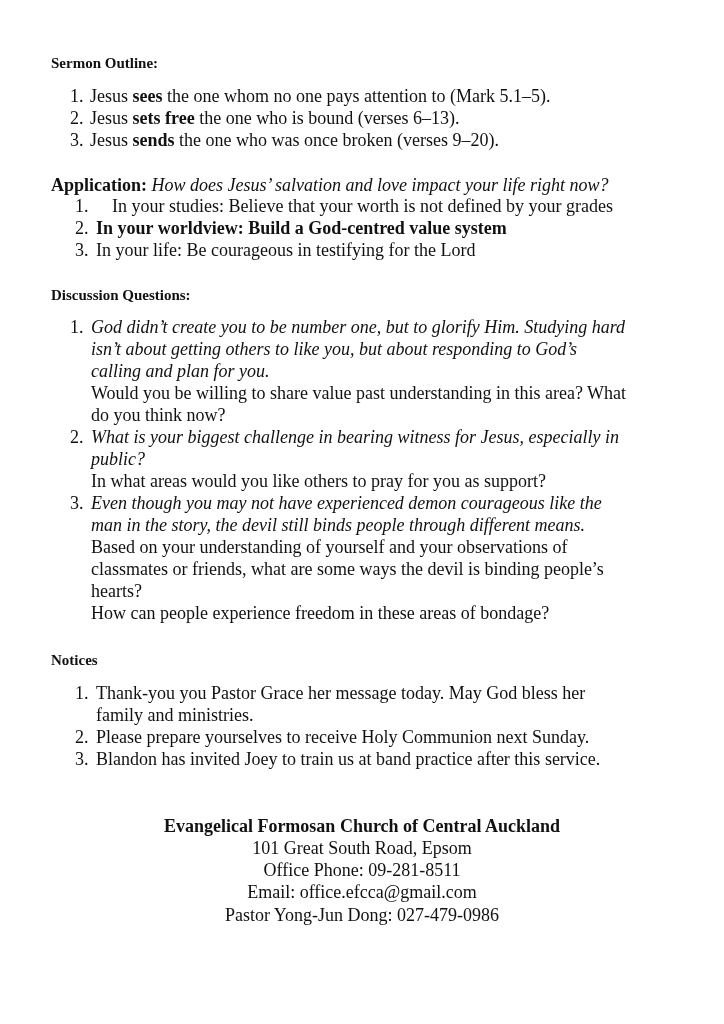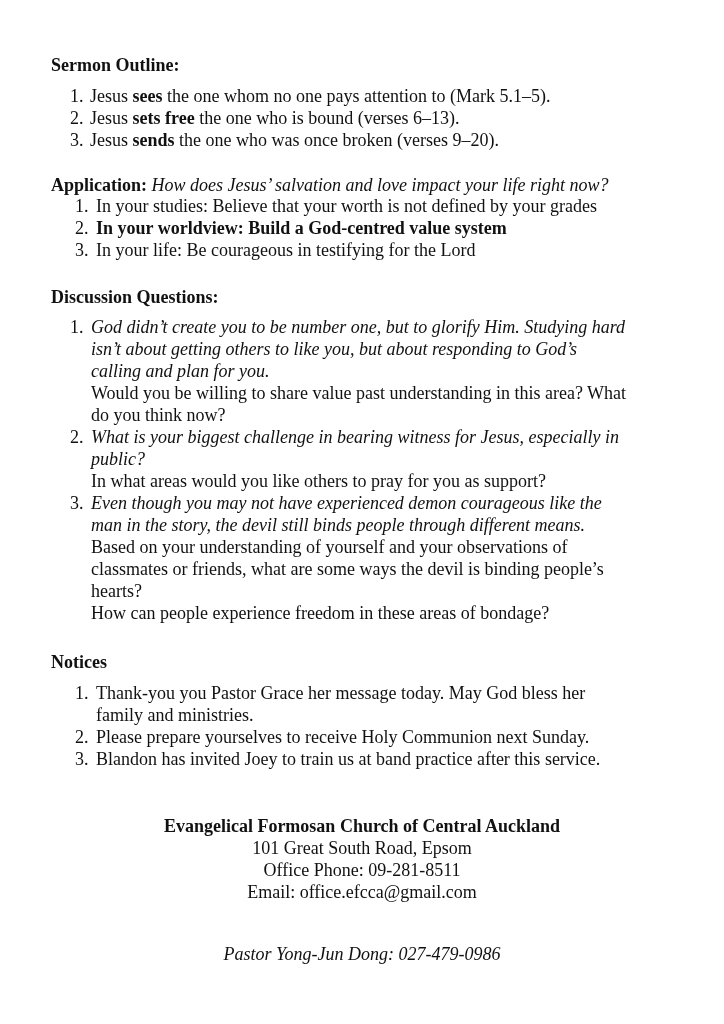--- a/index.html
+++ b/index.html
@@ -1,20 +1,20 @@
 <!DOCTYPE html>
 <html><head>
   <meta charset="utf-8">
   <style>
     html, body { margin: 0; padding: 0; background: #ffffff; }
     body {
       width: 724px; height: 1024px; position: relative; overflow: hidden;
       font-family: "Liberation Serif", serif; color: #111111; font-size: 18px;
     }
-    .heading { position: absolute; left: 51px; font-weight: bold; font-size: 18px; }
+    .heading { position: absolute; left: 51px; font-weight: bold; font-size: 15px; }
     .line { position: absolute; white-space: nowrap; line-height: 22px; }
     .num { position: absolute; white-space: nowrap; }
     i { font-style: italic; }
     b { font-weight: bold; }
     .center { position: absolute; left: 0; width: 724px; text-align: center; white-space: nowrap; }
     .center.bold { font-weight: bold; }
   </style>
 </head>
 <body>
 
@@ -34,21 +34,21 @@
   </div>
 </div>
 
 <div class="line" style="left:51px; top:174px;">
   <b>Application:</b>
   <i>How does Jesus’ salvation and love impact your life right now?</i>
 </div>
 <div>
   <div>
     <span class="num" style="left:75px; top:196px;">1.</span>
-    <span class="line" style="left:96px; top:195px;">In your studies: Believe that your worth is not defined by your grades</span>
+    <span class="line" style="left:112px; top:195px;">In your studies: Believe that your worth is not defined by your grades</span>
   </div>
   <div>
     <span class="num" style="left:75px; top:218px;">2.</span>
     <span class="line" style="left:96px; top:217px;font-weight:bold;">In your worldview: Build a God-centred value system</span>
   </div>
   <div>
     <span class="num" style="left:75px; top:240px;">3.</span>
     <span class="line" style="left:96px; top:239px;">In your life: Be courageous in testifying for the Lord</span>
   </div>
 </div>
@@ -98,14 +98,14 @@
     <span class="num" style="left:75px; top:749px;">3.</span>
     <span class="line" style="left:96px; top:748px;">Blandon has invited Joey to train us at band practice after this service.</span>
   </div>
 </div>
 
 <div>
   <div class="center bold" style="top:816px; font-size:18px;">Evangelical Formosan Church of Central Auckland</div>
   <div class="center" style="top:838px;">101 Great South Road, Epsom</div>
   <div class="center" style="top:860px;">Office Phone: 09-281-8511</div>
   <div class="center" style="top:882px;">Email: office.efcca@gmail.com</div>
-  <div class="center" style="top:944px;font-style:italic;">Pastor Yong-Jun Dong: 027-479-0986</div>
+  <div class="center" style="top:905px;">Pastor Yong-Jun Dong: 027-479-0986</div>
 </div>
 
 </body></html>

